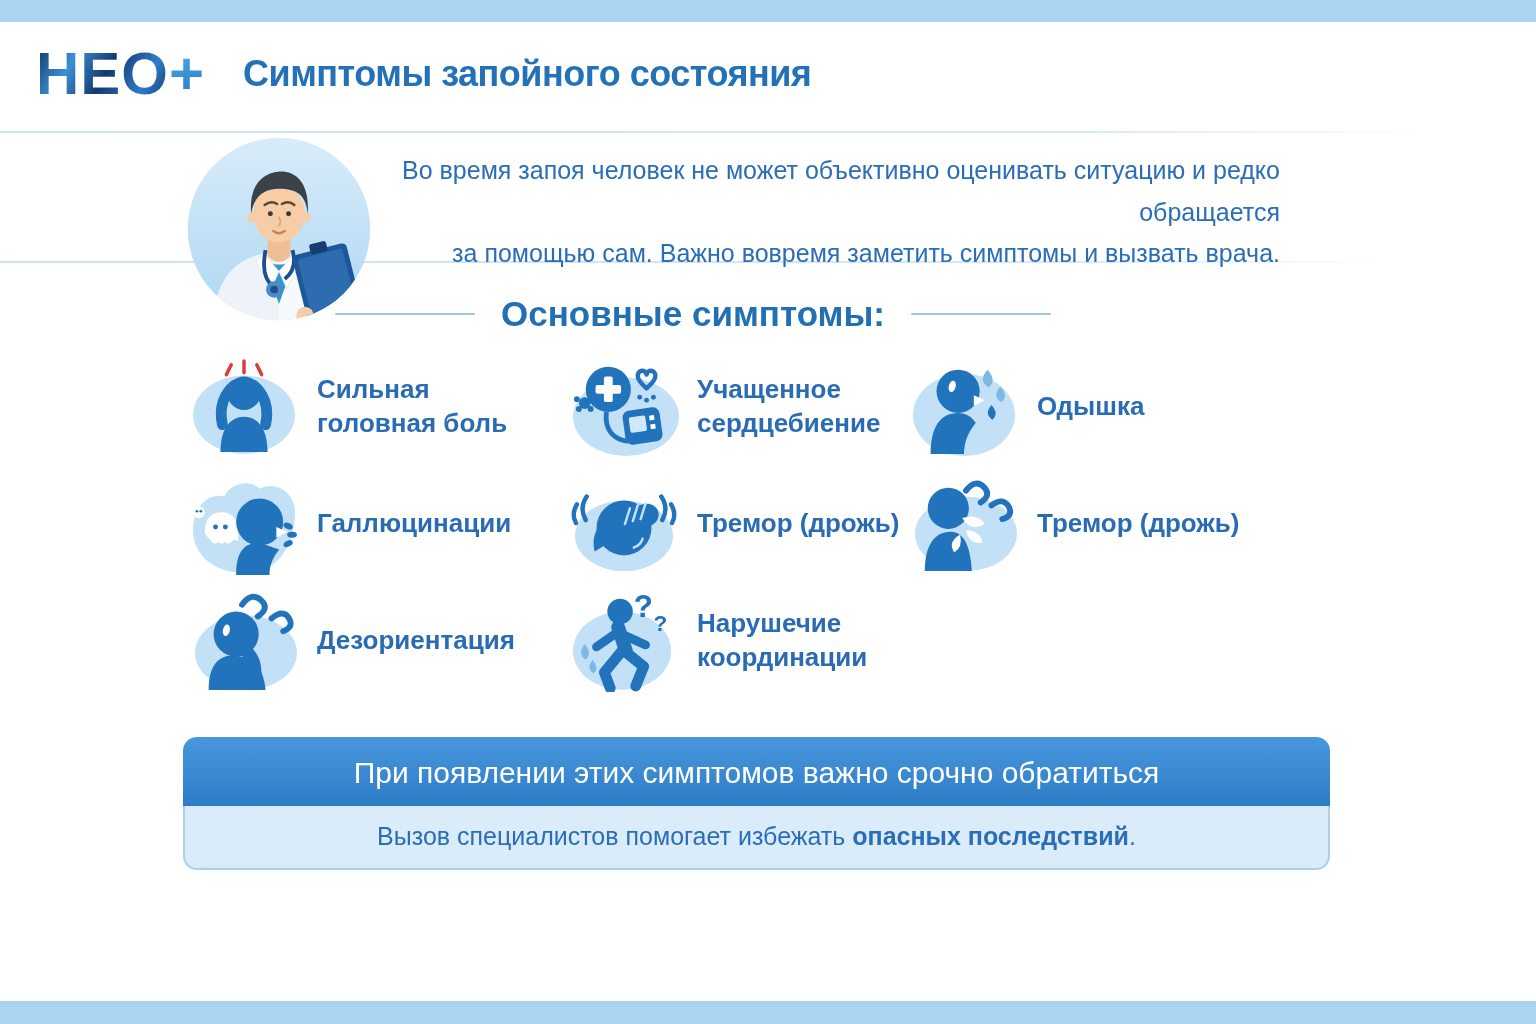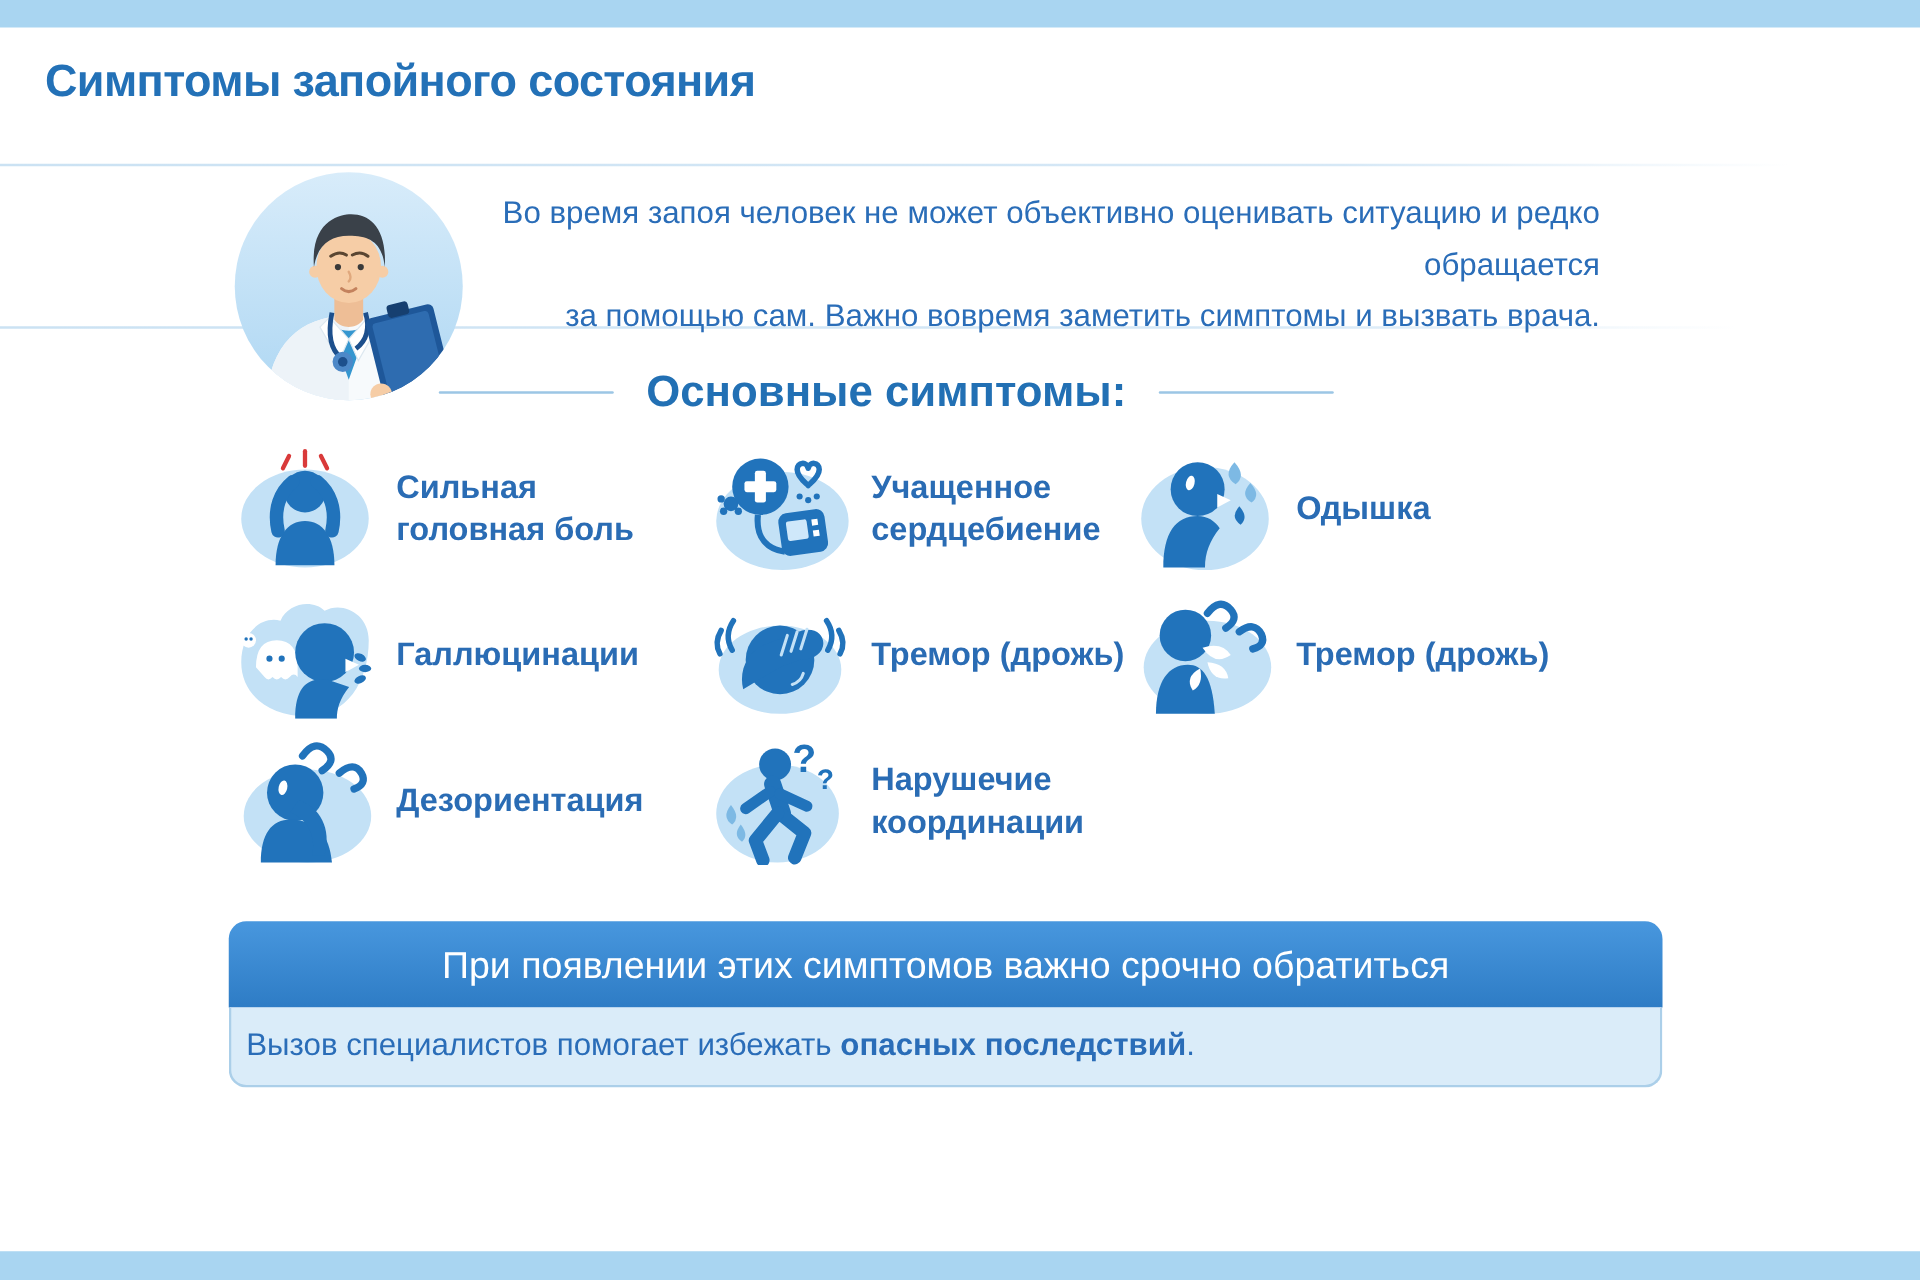--- a/index.html
+++ b/index.html
@@ -29,21 +29,21 @@
   .divider-2{position:absolute;top:261px;left:0;width:1390px;height:2px;
     background:linear-gradient(90deg,#cbe2f3,#d6e8f6 75%,rgba(214,232,246,0));}
 
   .avatar{position:absolute;top:133px;left:183px;width:192px;height:192px;z-index:2;}
   .avatar svg{width:100%;height:100%;}
 
   .intro-text{position:absolute;top:150px;left:330px;width:950px;text-align:right;
     color:#2a6db8;font-size:25px;line-height:1.66;}
 
   .sym-heading{position:absolute;top:294px;left:0;width:1386px;
-    display:flex;align-items:center;justify-content:center;gap:26px;padding-left:16px;}
+    display:flex;align-items:center;justify-content:center;gap:26px;}
   .sym-heading .hline{width:140px;height:2px;background:#9cc6e5;border-radius:1px;}
   .sym-heading .txt{font-size:35px;font-weight:700;color:#2270b4;}
 
   
   .grid{position:absolute;top:348px;left:185px;width:1150px;
     display:grid;grid-template-columns:380px 340px 430px;grid-auto-rows:117px;}
   .symptom{display:flex;align-items:center;}
   .sicon{width:118px;height:102px;flex:0 0 auto;}
   .sicon svg{width:100%;height:100%;display:block;}
   .slabel{margin-left:14px;font-size:26px;font-weight:700;color:#2a6cb4;
@@ -51,30 +51,33 @@
 
   
   .dk{fill:#2173bb}.lt{fill:#c3e1f6}.md{fill:#7db9e4}.wt{fill:#ffffff}
 
   
   .cta{position:absolute;top:737px;left:183px;width:1147px;z-index:1;}
   .cta-main{background:linear-gradient(180deg,#4897de,#2e7cc5);
     border-radius:14px 14px 0 0;color:#ffffff;text-align:center;
     font-weight:400;font-size:30px;line-height:1.5;padding:13px 0 11px;}
   .cta-sub{background:#daecf9;border:2px solid #abcfe9;border-top:none;
-    border-radius:0 0 14px 14px;text-align:left;color:#2a6db8;
+    border-radius:0 0 14px 14px;text-align:center;color:#2a6db8;
     font-size:25px;padding:16px 12px 17px;}
   .cta-sub .bold{font-weight:700;}
 </style>
 </head>
 <body>
 
 <div class="topbar"></div>
 
 <div class="header">
+  <div class="logo">
+    <span class="logo-neo">НЕО</span><span class="logo-plus">+</span>
+  </div>
   <div class="title">Симптомы запойного состояния</div>
 </div>
 
 <div class="divider-1"></div>
 <div class="divider-2"></div>
 
 <div class="avatar">
   <svg viewBox="0 0 200 200">
     <defs>
       <clipPath id="avc">

